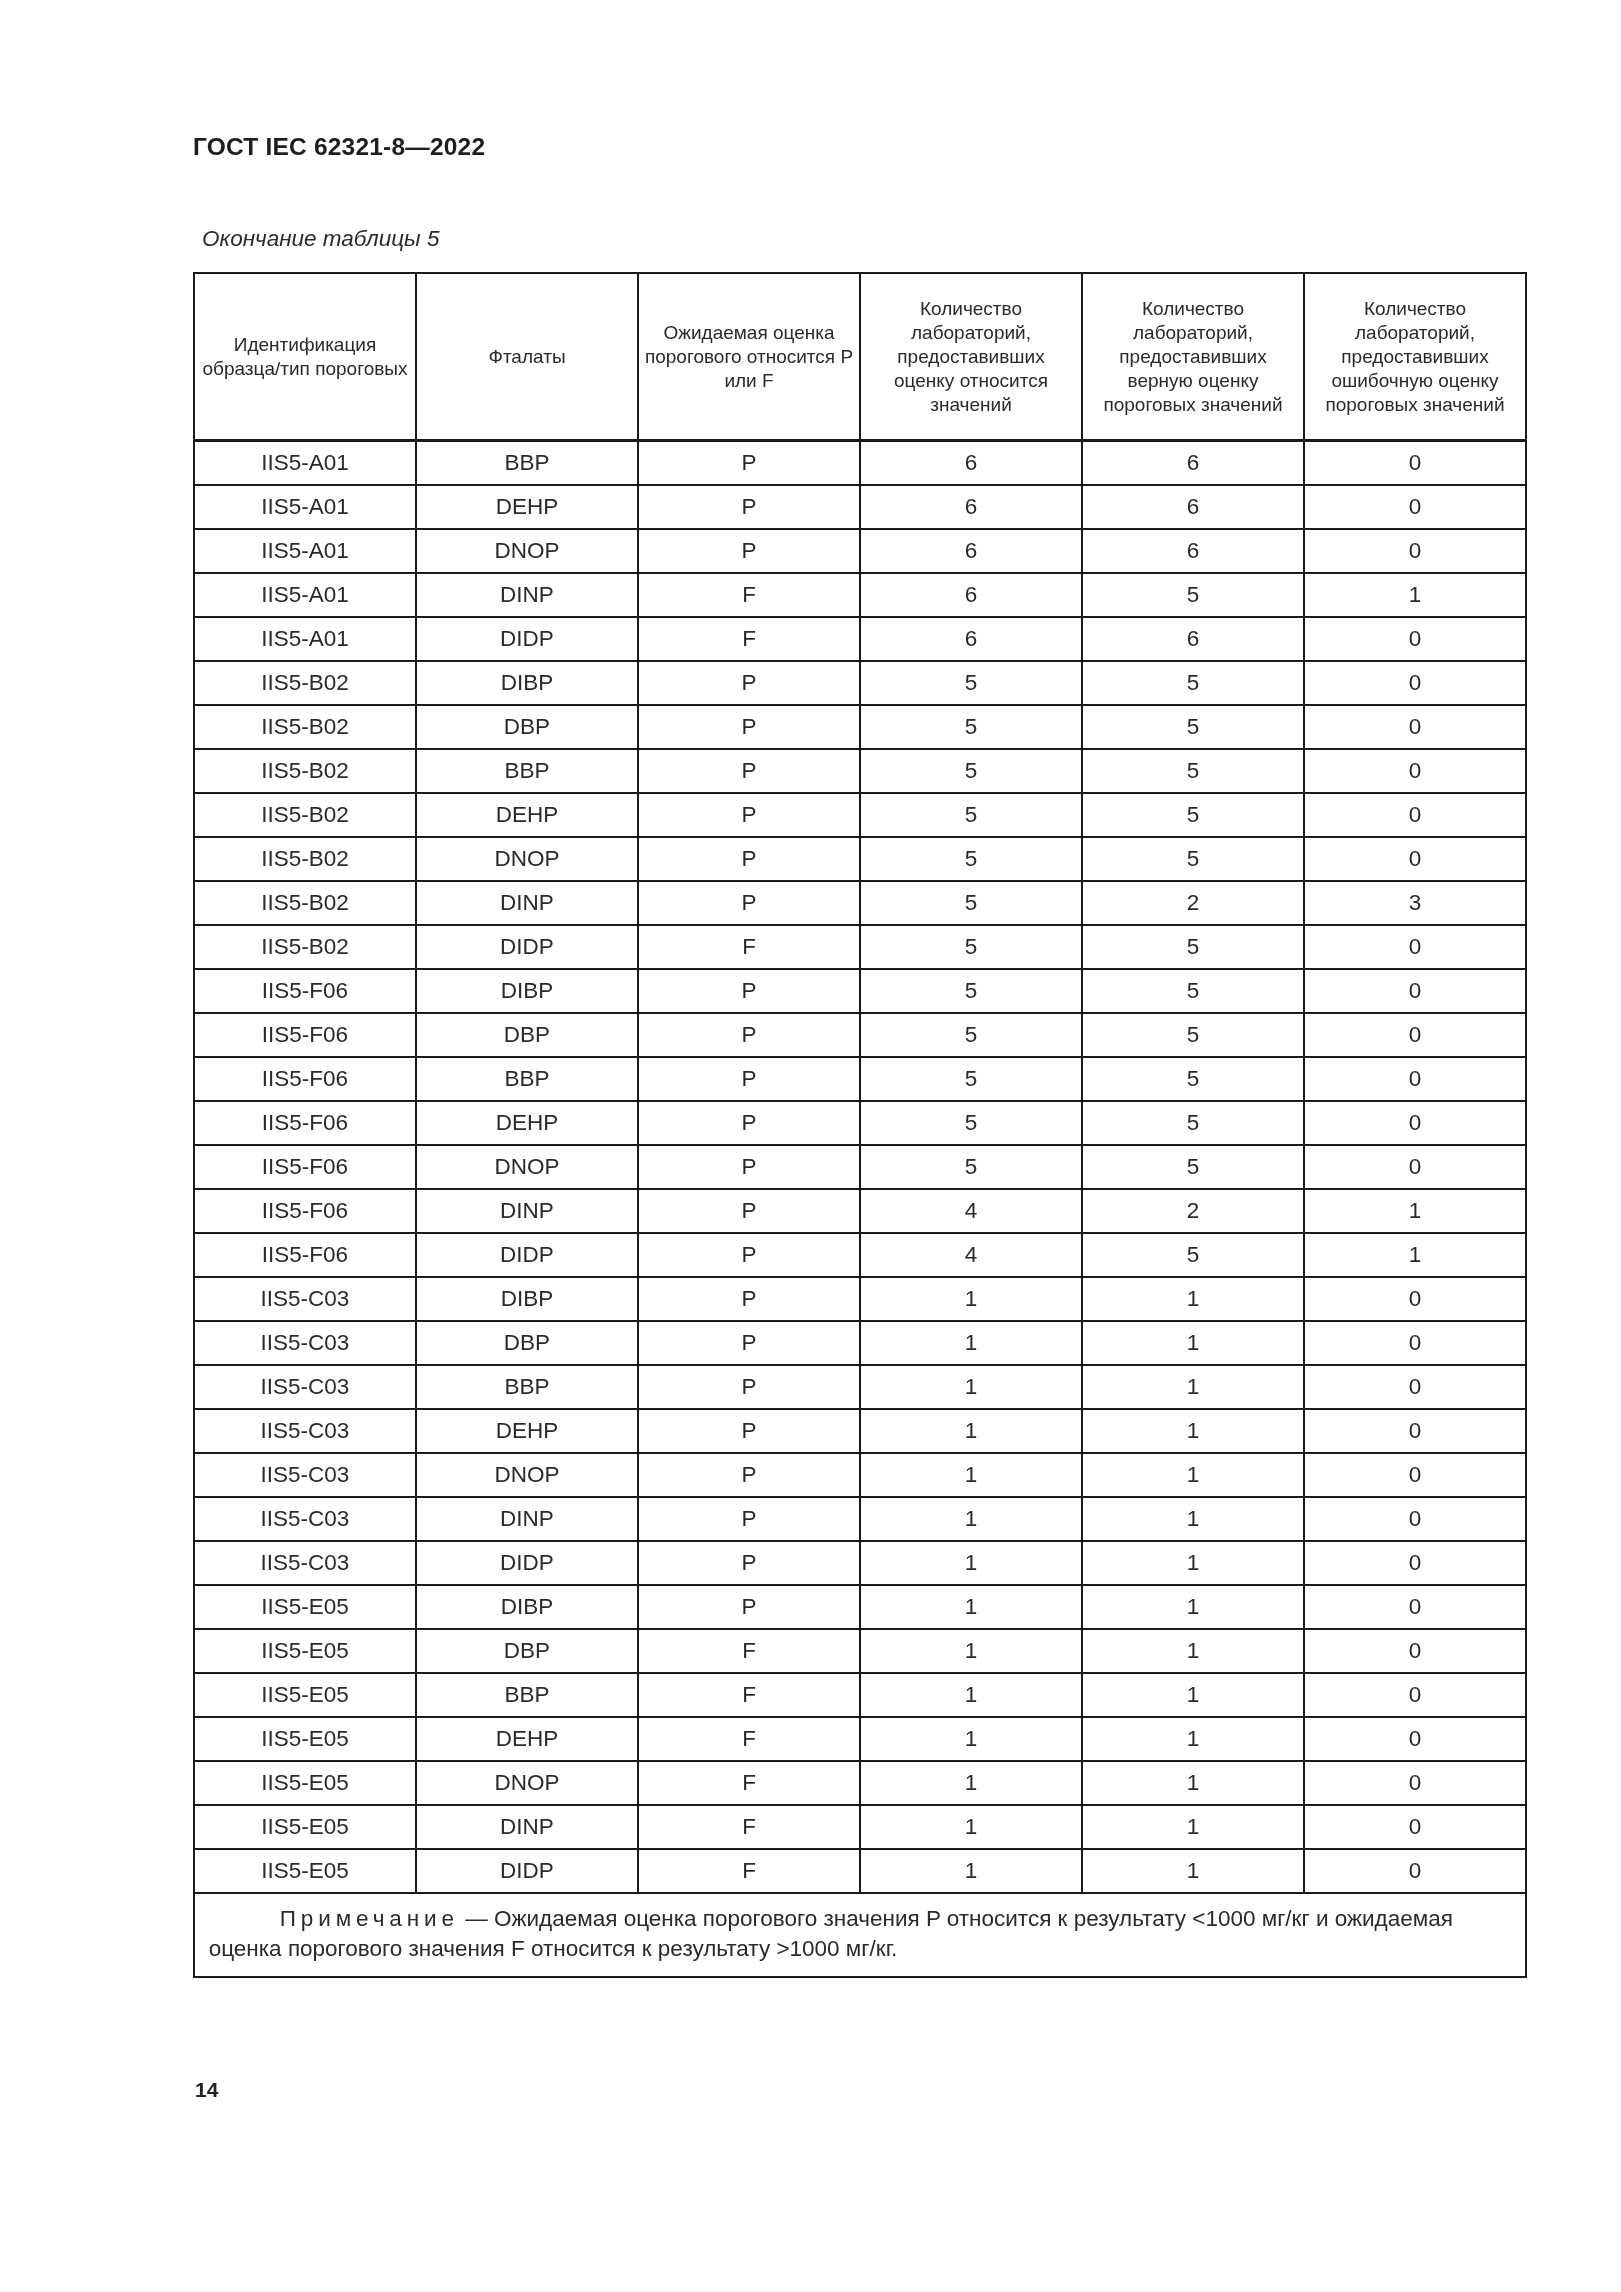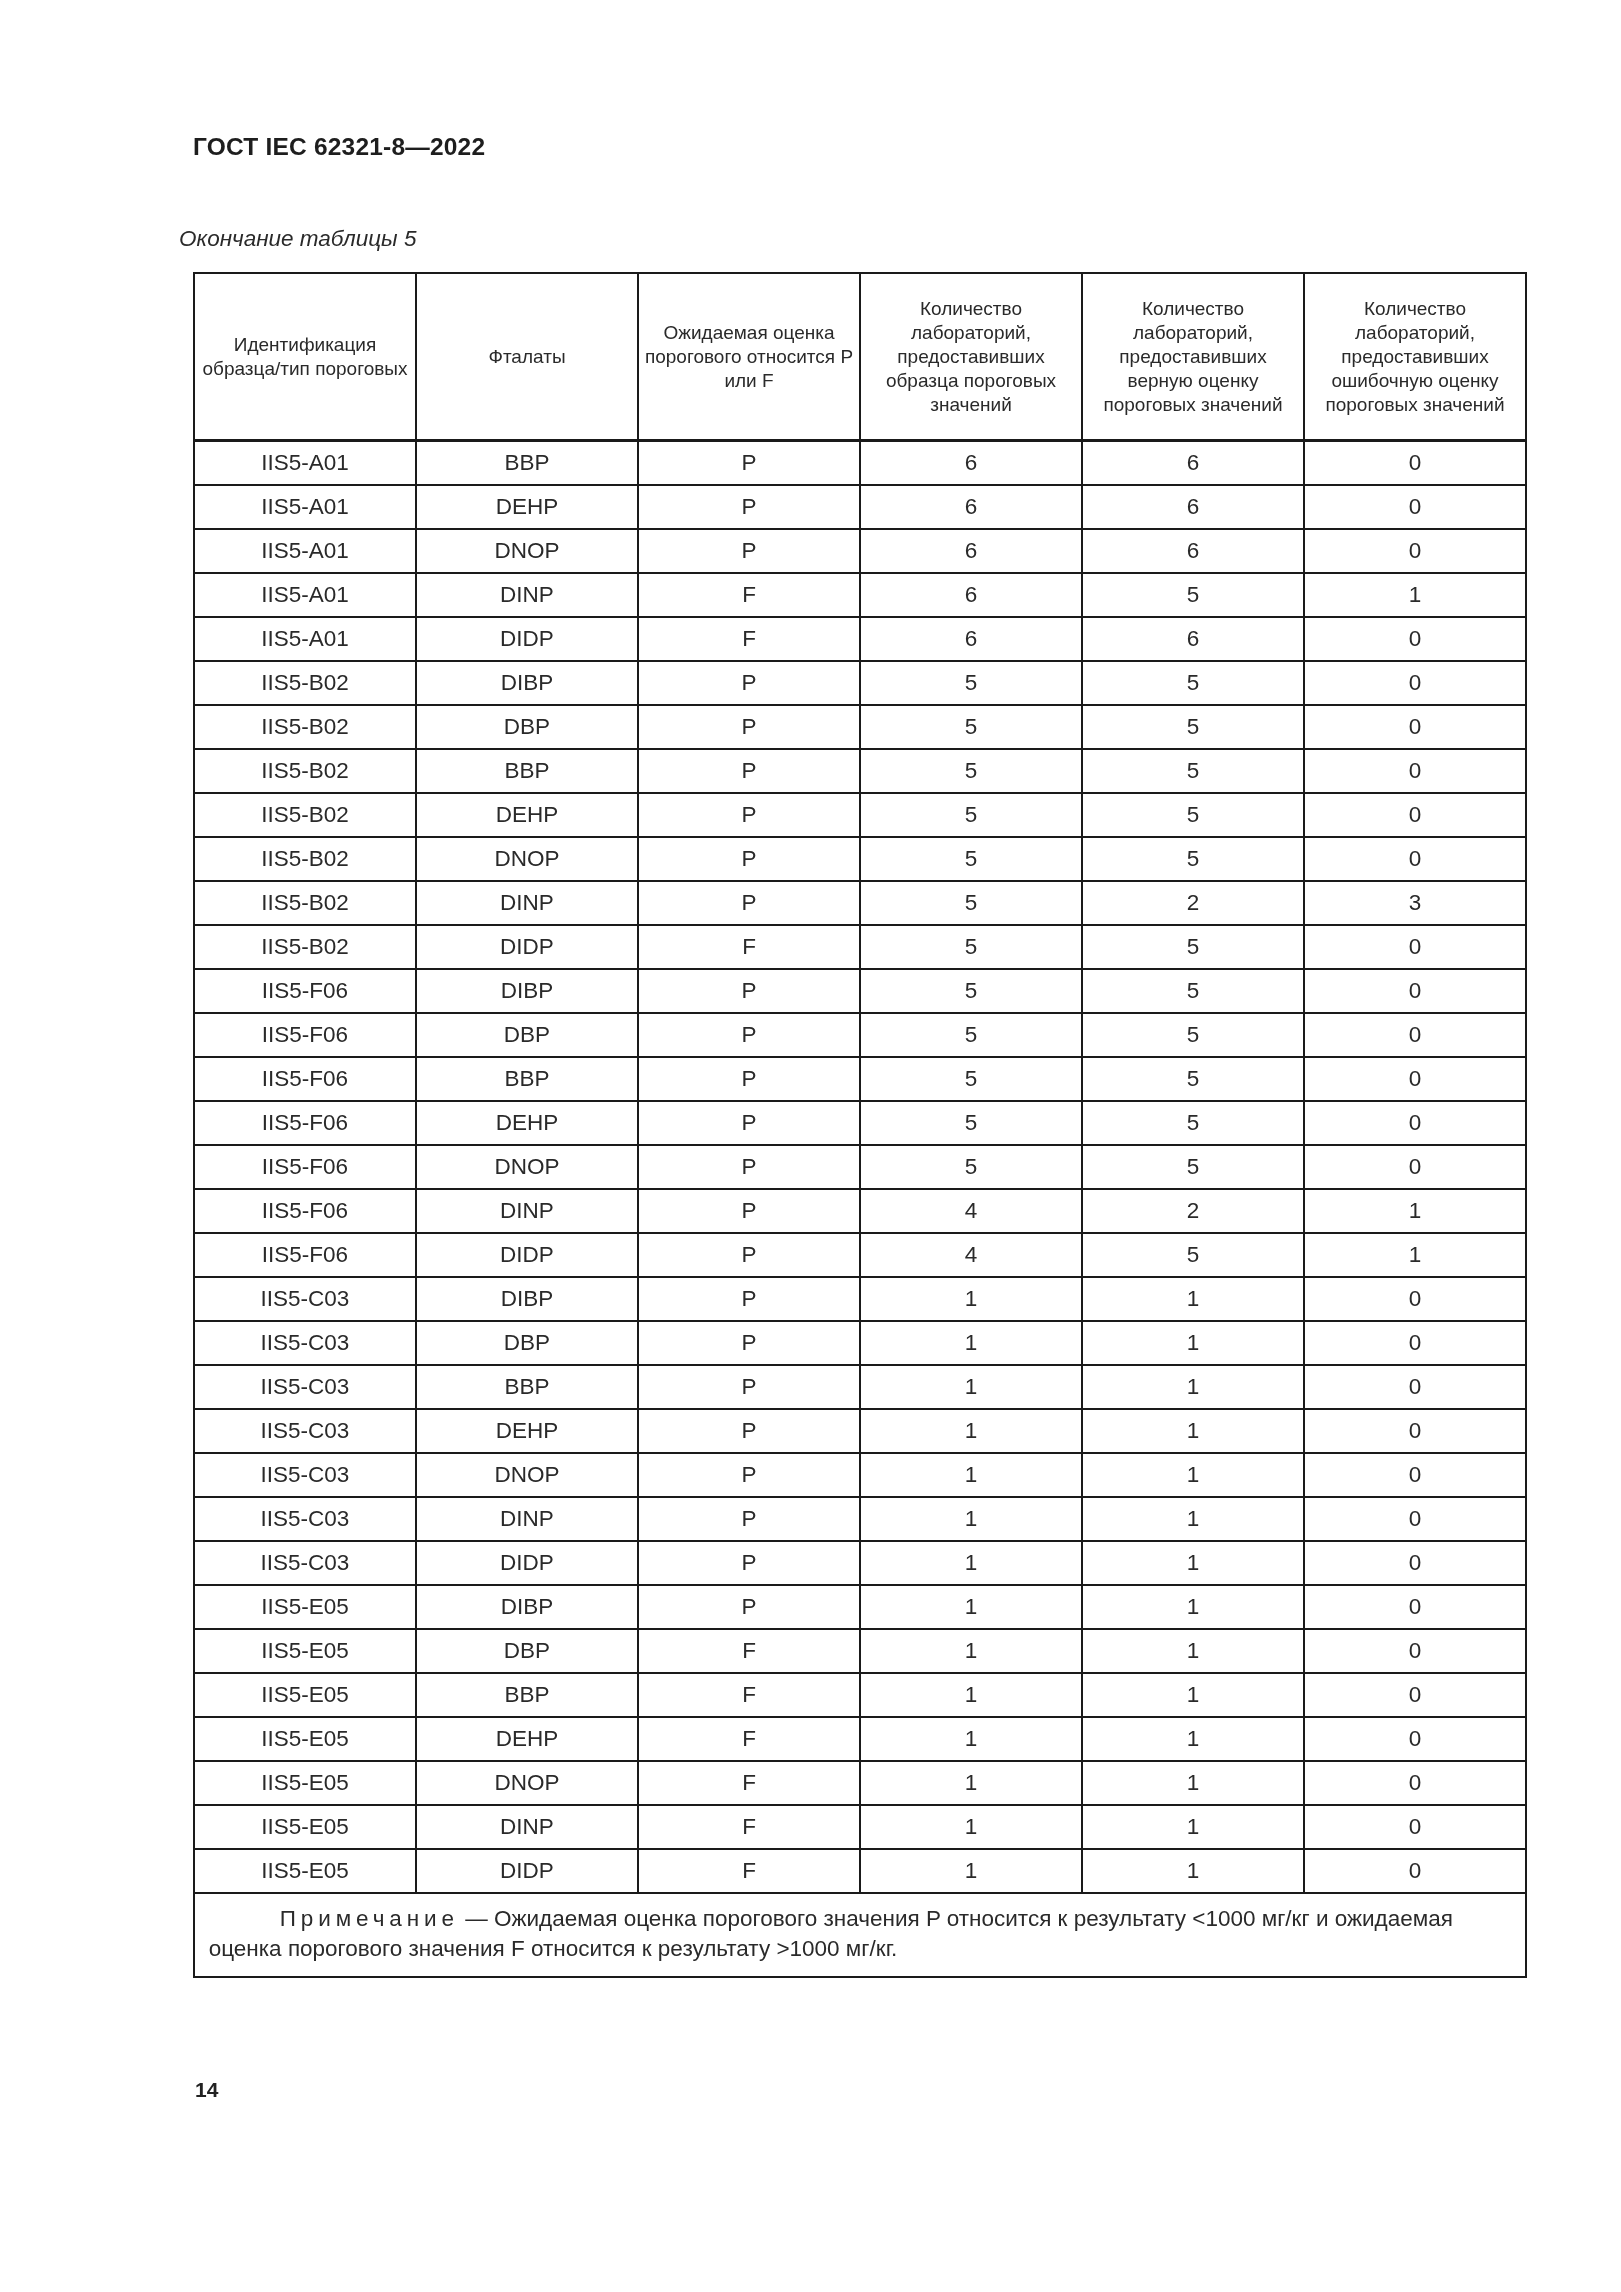--- a/index.html
+++ b/index.html
@@ -1,19 +1,19 @@
 <!DOCTYPE html>
 <html><head>
 <meta charset="utf-8">
 <style>
   html, body { margin: 0; padding: 0; background: #ffffff; }
   body { width: 1621px; height: 2293px; position: relative; overflow: hidden;
          font-family: "Liberation Sans", sans-serif; color: #222222; }
   .doc-code { position: absolute; left: 193px; top: 133px; font-size: 24.5px; font-weight: bold; color: #1e1e1e; letter-spacing: 0.2px; }
-  .table-caption { position: absolute; left: 179px; top: 226px; font-size: 22.5px; font-style: italic; color: #2a2a2a; }
+  .table-caption { position: absolute; left: 202px; top: 226px; font-size: 22.5px; font-style: italic; color: #2a2a2a; }
   .page-number { position: absolute; left: 195px; top: 2078px; font-size: 21px; color: #222; font-weight: bold; }
 
   table.data-table { position: absolute; left: 193px; top: 272px; width: 1330px;
     border-collapse: collapse; table-layout: fixed; border: 2.9px solid #1a1a1a; }
   .data-table col { width: 222px; }
   .data-table th { font-weight: normal; font-size: 19px; line-height: 24px; color: #2a2a2a;
     border: 2px solid #1a1a1a; border-bottom: 3.9px solid #1a1a1a; height: 165px; padding: 0 5.9px;
     vertical-align: middle; text-align: center; }
   .data-table td { font-size: 22.5px; color: #2a2a2a; text-align: center; vertical-align: middle;
     border: 2px solid #1a1a1a; height: 42px; padding: 0; }
@@ -35,21 +35,21 @@
       <col>
       <col>
       <col>
       <col>
     </colgroup>
   <thead>
     <tr>
       <th>Идентификация образца/тип пороговых</th>
       <th>Фталаты</th>
       <th>Ожидаемая оценка порогового относится P или F</th>
-      <th>Количество лабораторий, предоставивших образца пороговых значений</th>
+      <th>Количество лабораторий, предоставивших оценку относится значений</th>
       <th>Количество лабораторий, предоставивших верную оценку пороговых значений</th>
       <th>Количество лабораторий, предоставивших ошибочную оценку пороговых значений</th>
     </tr>
   </thead>
   <tbody id="table-body">
       <tr class="thick">
         <td>IIS5-A01</td>
         <td>BBP</td>
         <td>P</td>
         <td>6</td>

